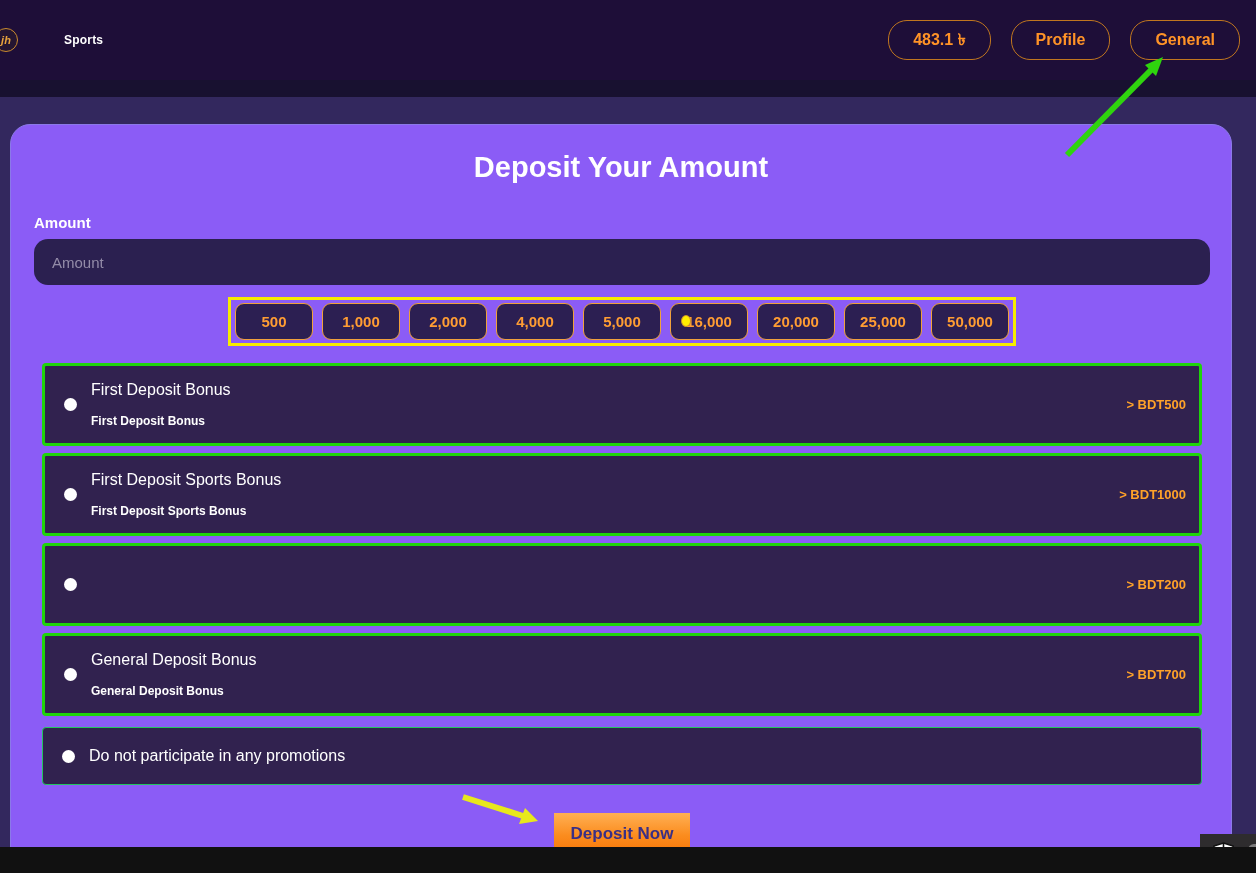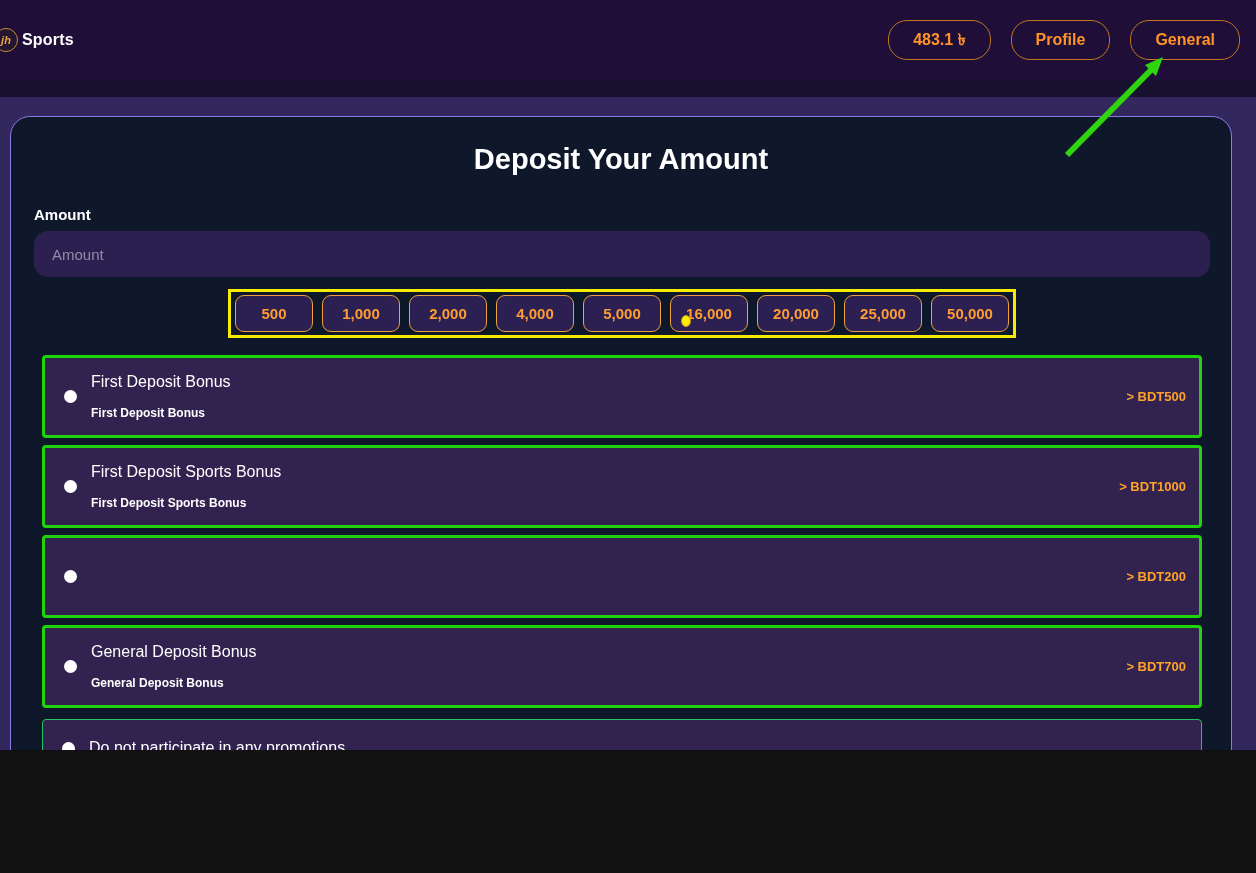--- a/index.html
+++ b/index.html
@@ -1,50 +1,50 @@
 <!DOCTYPE html>
 <html><head>
 <meta charset="utf-8">
 <style>
   * { margin:0; padding:0; box-sizing:border-box; }
   html,body { background:#111; }
   .page {
-    position:relative; width:1256px; height:750px; overflow:hidden;
+    position:relative; width:1256px; height:847px; overflow:hidden;
     background:#33285e;
     font-family:"Liberation Sans", sans-serif;
   }
   
   .top-header {
     position:absolute; left:0; top:0; width:1256px; height:80px;
     background:#1e0e38; display:flex; align-items:center; justify-content:space-between;
     padding:0 16px 0 0;
   }
   .brand { display:flex; align-items:center; gap:4px; margin-left:-6px; }
   .logo-badge {
     width:24px; height:24px; border-radius:50%;
     background:#241531; border:1px solid #c98a2e; color:#e8a33c;
     font-size:11px; font-weight:bold; font-style:italic;
     display:flex; align-items:center; justify-content:center;
   }
-  .brand-name { color:#ffffff; font-size:16px; font-weight:bold; letter-spacing:0.2px; }
+  .brand-name { color:#ffffff; font-size:12px; font-weight:bold; letter-spacing:0.2px;margin-left:42px; }
   .header-actions { display:flex; align-items:center; gap:20px; }
   .hbtn {
     background:transparent; border:1px solid #c0761f; border-radius:19px;
     color:#ff9327; font-size:16px; font-weight:bold;
     height:40px; padding:0 24px; cursor:pointer;
     font-family:"Liberation Sans", sans-serif;
   }
   .hbtn.balance { min-width:97px; }
   
   .substrip { position:absolute; left:0; top:80px; width:1256px; height:17px; background:#181130; }
   .bottomstrip { position:absolute; left:0; top:866px; width:1256px; height:7px; background:#181130; }
   
   .card {
-    position:absolute; left:10px; top:116px; width:1222px; height:747px;
-    background:#0f172a; border:1px solid #8b79e8; border-radius:20px;text-decoration:underline;
+    position:absolute; left:10px; top:124px; width:1222px; height:747px;
+    background:#8b5cf6; border:1px solid #8b79e8; border-radius:20px;text-decoration:underline;
   }
   .card-title {
     position:absolute; top:26px; left:0; width:100%; text-align:center;
     color:#ffffff; font-size:29px; font-weight:bold;
   }
   .amount-label {
     position:absolute; left:23px; top:89px;
     color:#ffffff; font-size:15px; font-weight:bold;
   }
   .amount-input {

